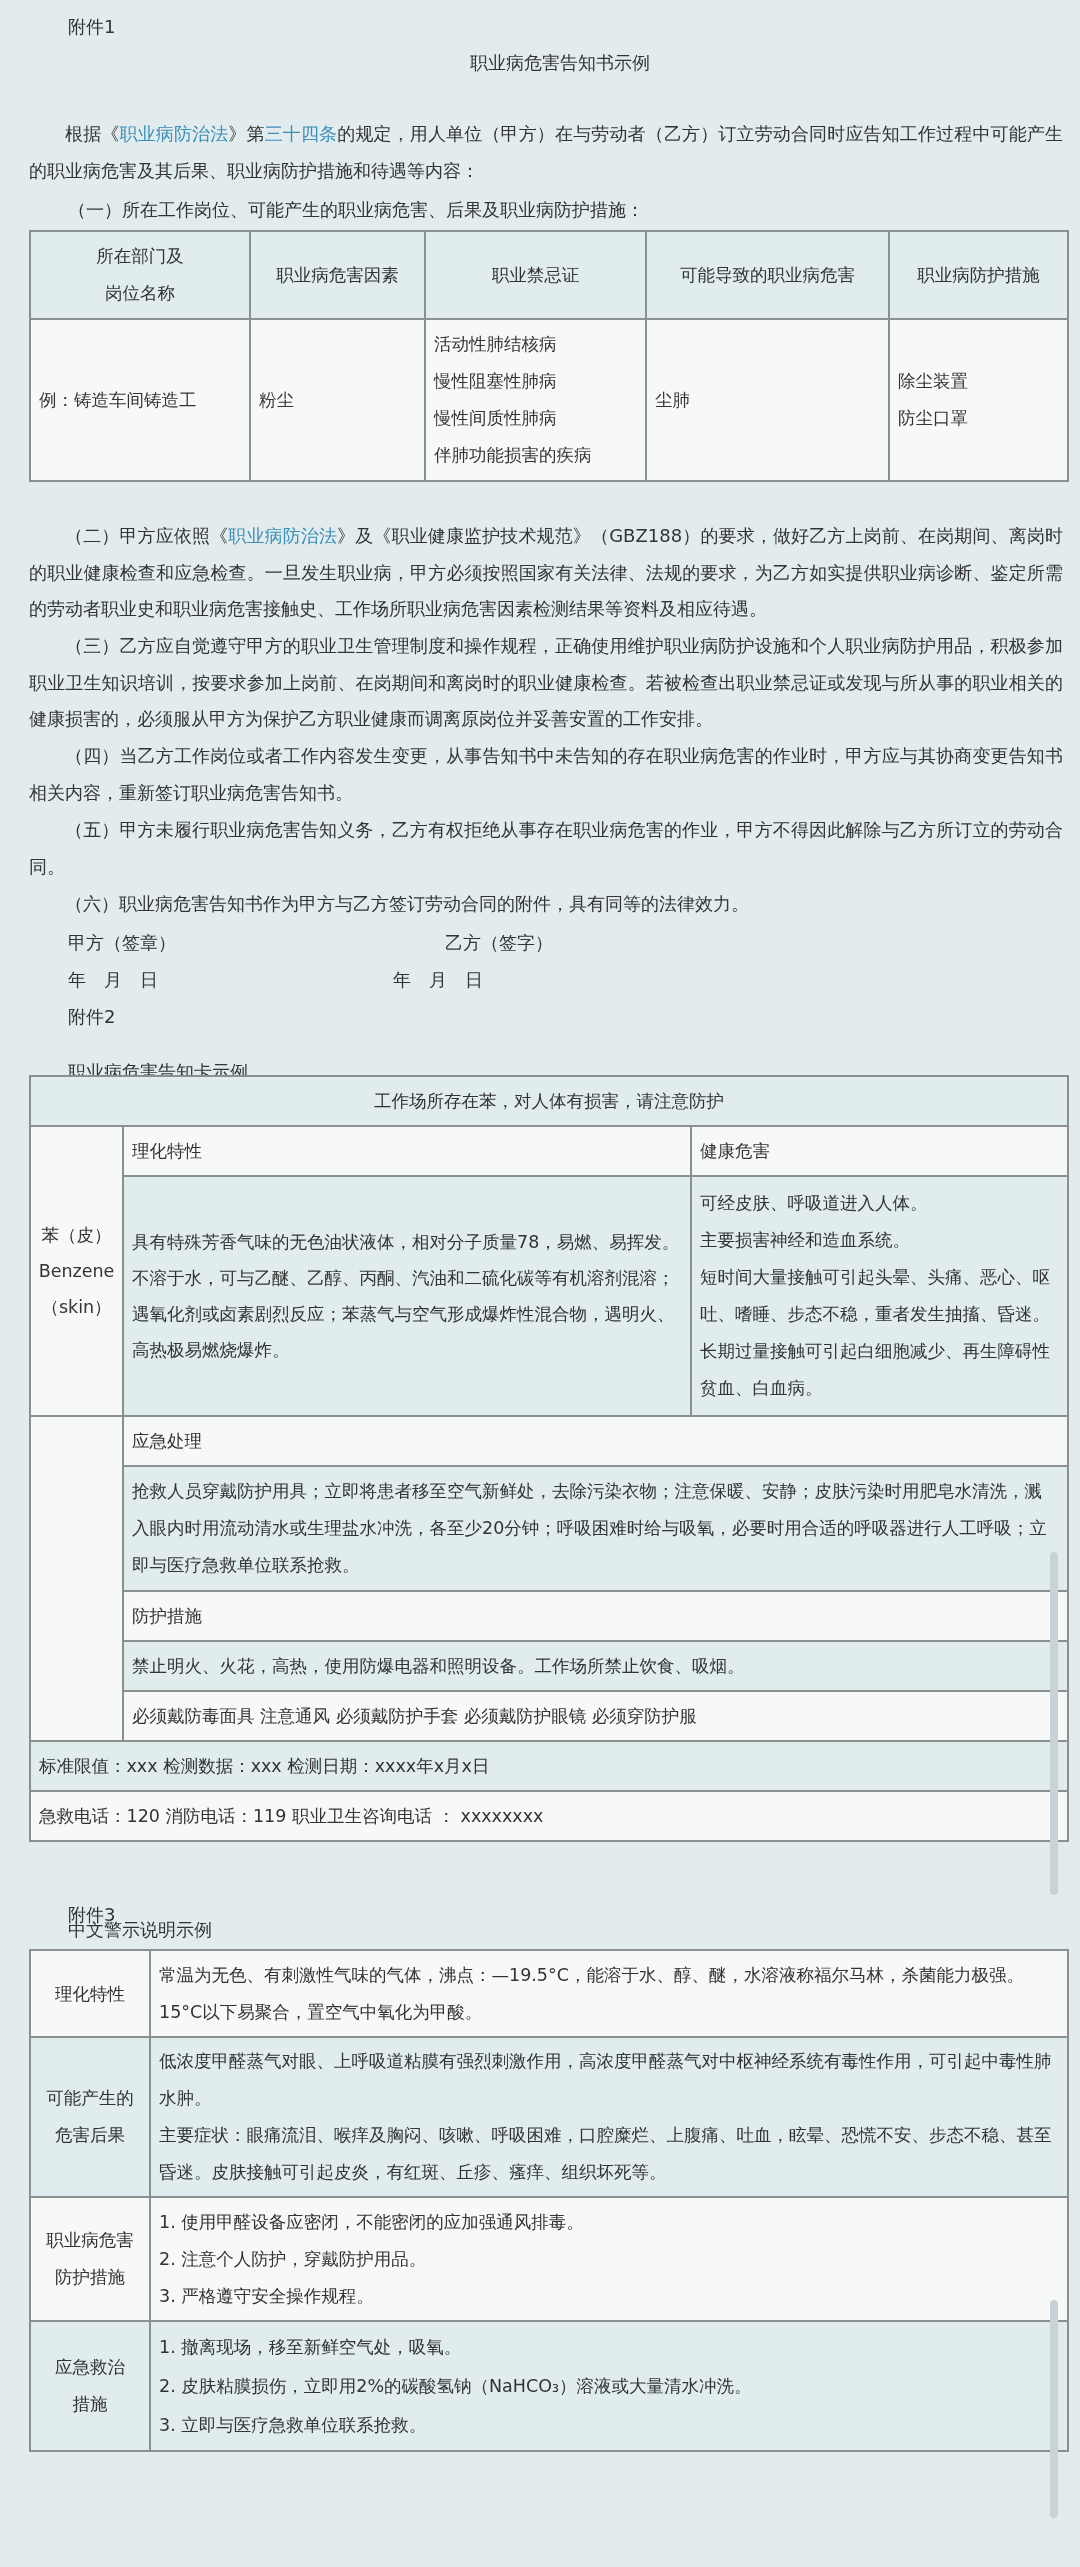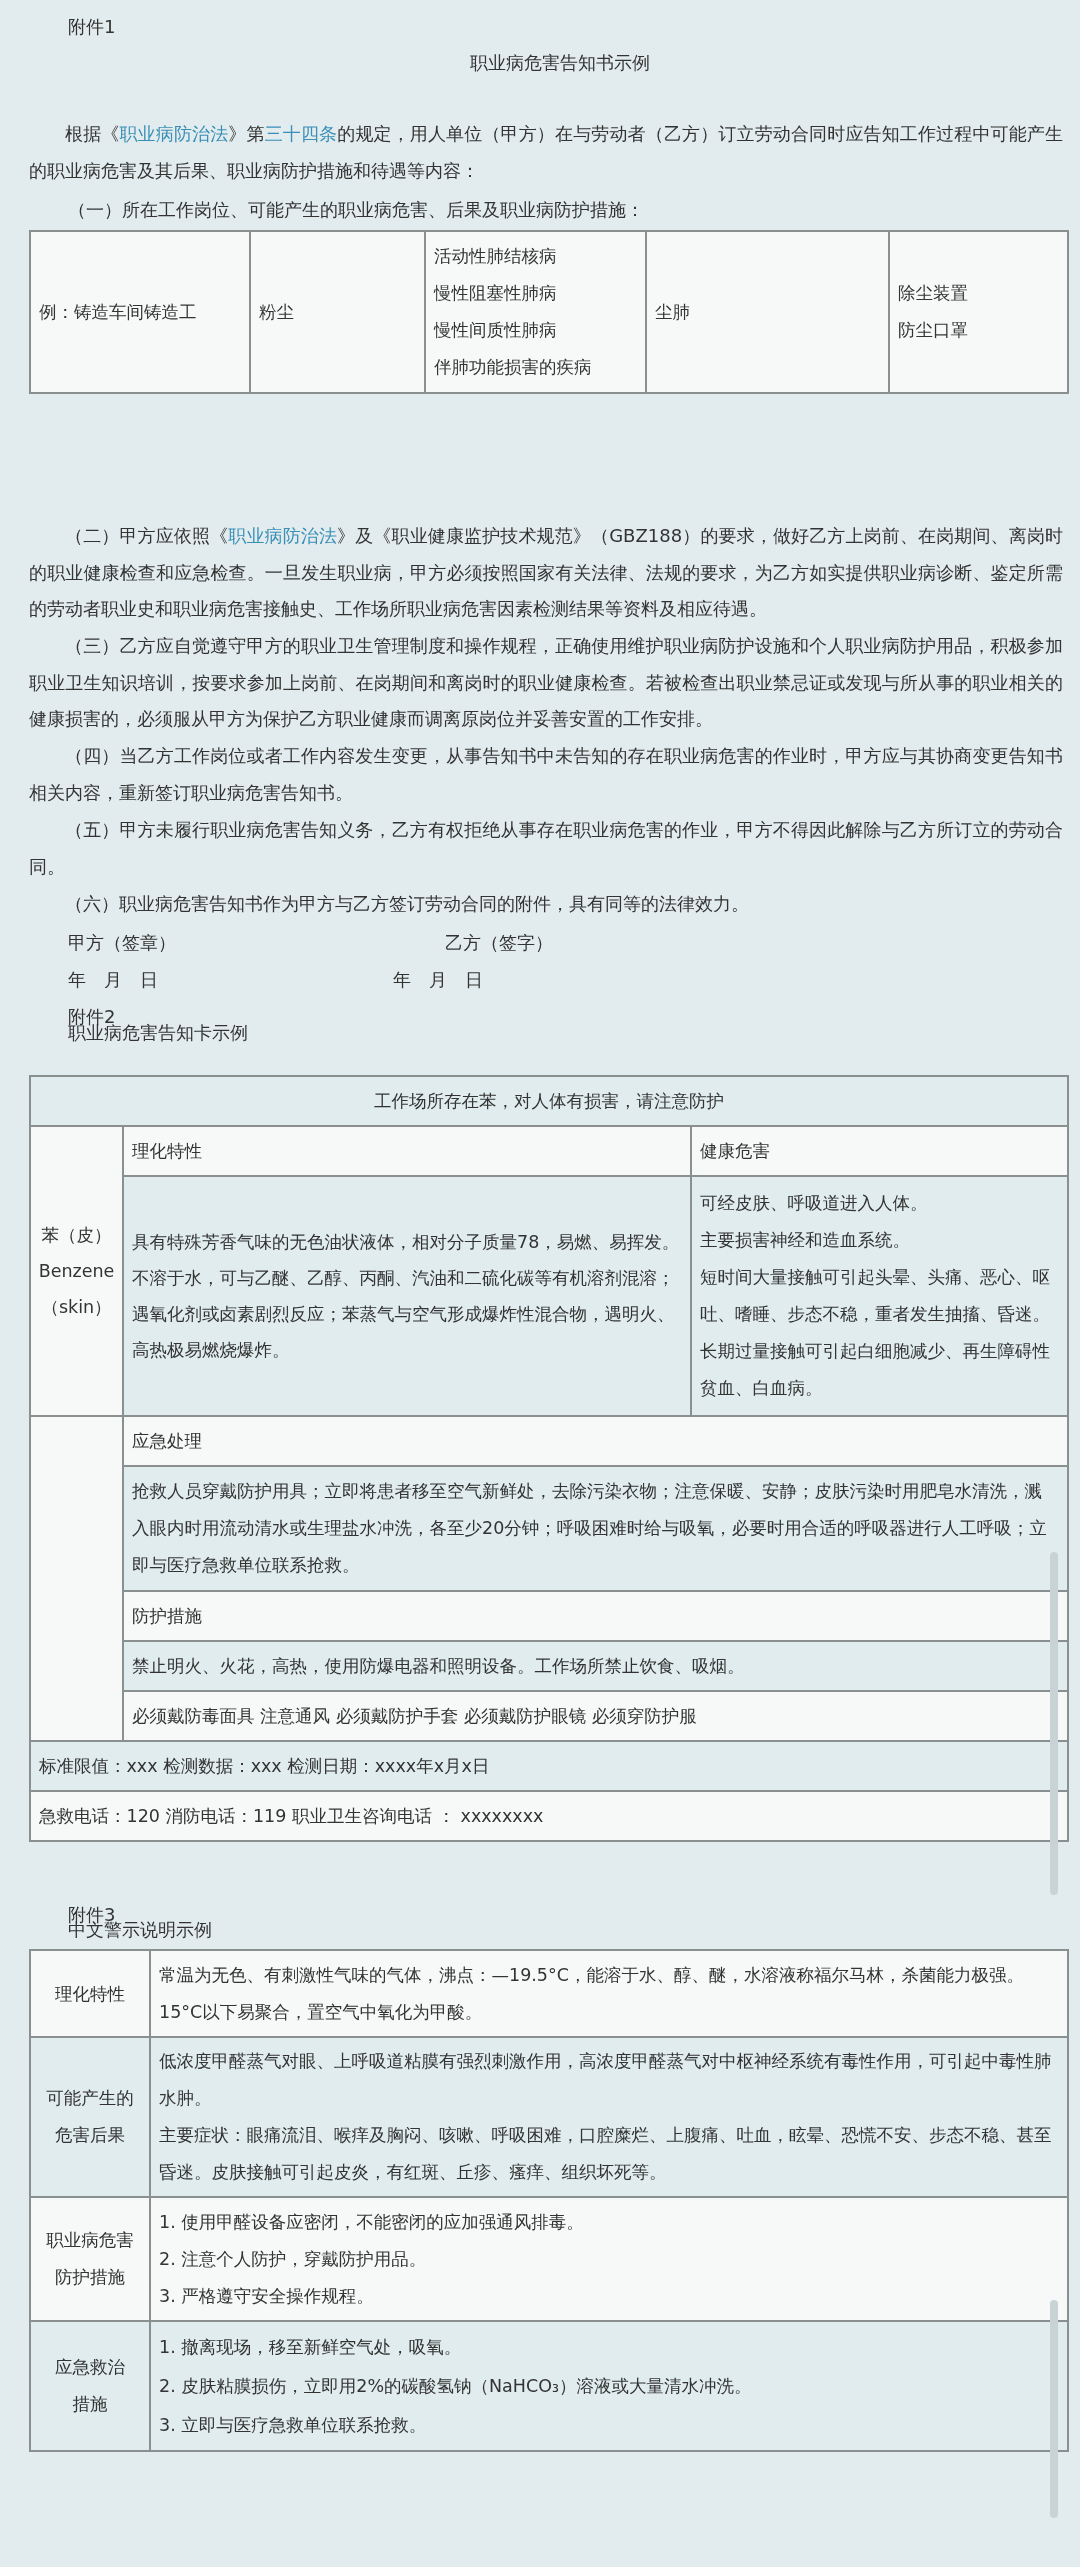--- a/index.html
+++ b/index.html
@@ -36,20 +36,30 @@
 
 <table style="left:29px;top:230px;width:1038px;">
   <colgroup>
       <col style="width:220px">
       <col style="width:175px">
       <col style="width:221px">
       <col style="width:243px">
       <col style="width:179px">
     </colgroup>
   <tbody>
+      <tr class="hdr" style="height:88px;">
+    <td style="line-height:37px;">
+          <div>所在部门及</div>
+          <div>岗位名称</div>
+        </td>
+    <td>职业病危害因素</td>
+    <td>职业禁忌证</td>
+    <td>可能导致的职业病危害</td>
+    <td>职业病防护措施</td>
+  </tr>
   <tr class="w" style="height:162px;">
     <td>例：铸造车间铸造工</td>
     <td>粉尘</td>
     <td class="cell-lines">
       <div>活动性肺结核病</div>
       <div>慢性阻塞性肺病</div>
       <div>慢性间质性肺病</div>
       <div>伴肺功能损害的疾病</div>
     </td>
     <td>尘肺</td>
@@ -68,21 +78,21 @@
 <div class="para" style="top:738px;">（四）当乙方工作岗位或者工作内容发生变更，从事告知书中未告知的存在职业病危害的作业时，甲方应与其协商变更告知书相关内容，重新签订职业病危害告知书。</div>
 <div class="para" style="top:812px;">（五）甲方未履行职业病危害告知义务，乙方有权拒绝从事存在职业病危害的作业，甲方不得因此解除与乙方所订立的劳动合同。</div>
 <div class="para" style="top:886px;">（六）职业病危害告知书作为甲方与乙方签订劳动合同的附件，具有同等的法律效力。</div>
 
 <div class="line" style="left:68px;top:930px;">甲方（签章）</div>
 <div class="line" style="left:405px;top:930px;margin-left:40px;">乙方（签字）</div>
 <div class="line" style="left:68px;top:967px;">年　月　日</div>
 <div class="line" style="left:393px;top:967px;">年　月　日</div>
 
 <div class="line" style="left:68px;top:1004px;">附件2</div>
-<div class="line" style="left:68px;top:1020px;text-align:center;">职业病危害告知卡示例</div>
+<div class="line" style="left:68px;top:1059px;text-align:center;">职业病危害告知卡示例</div>
 
 <table style="left:29px;top:1075px;width:1038px;">
   <colgroup>
       <col style="width:93px">
       <col style="width:568px">
       <col style="width:377px">
     </colgroup>
   <tbody>
       <tr class="b" style="height:50px;padding-left:37px;">
     <td colspan="3" class="c">工作场所存在苯，对人体有损害，请注意防护</td>

